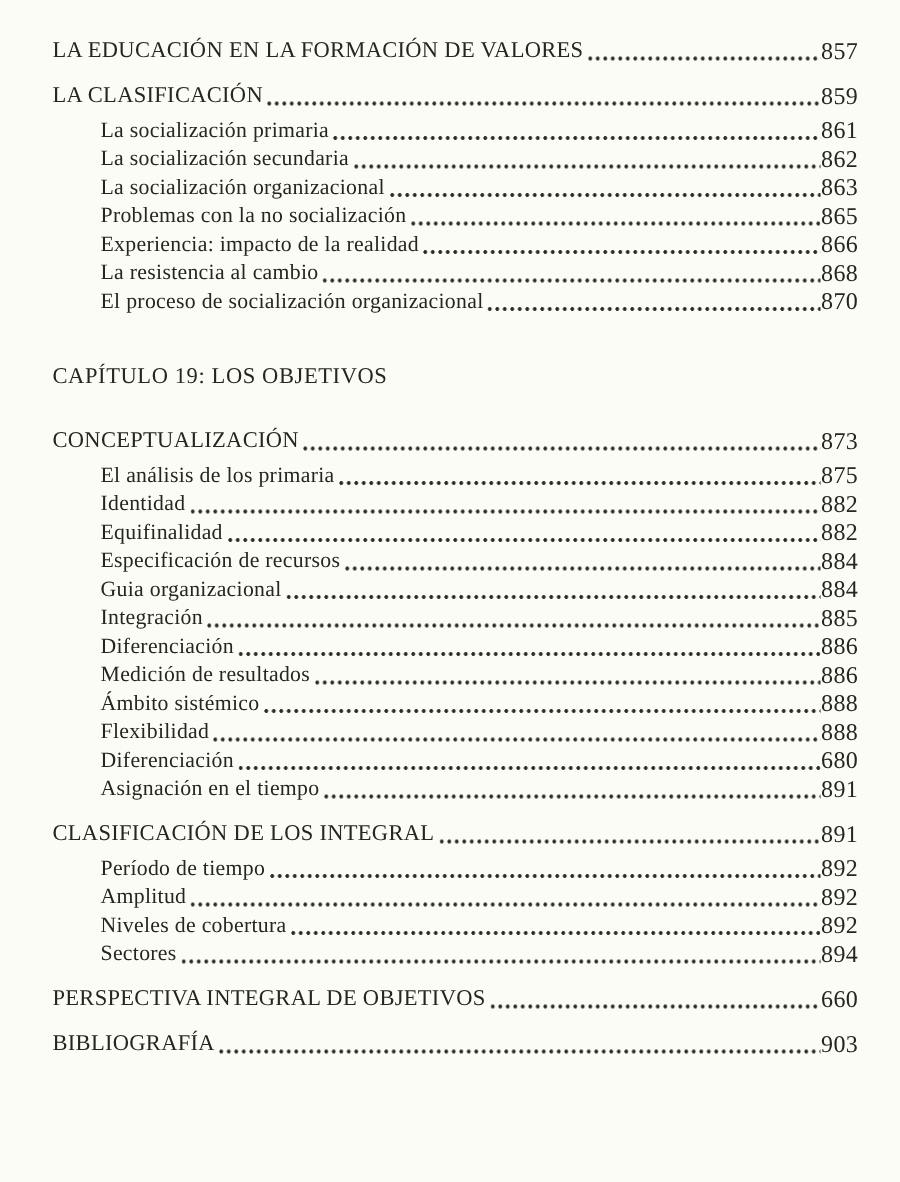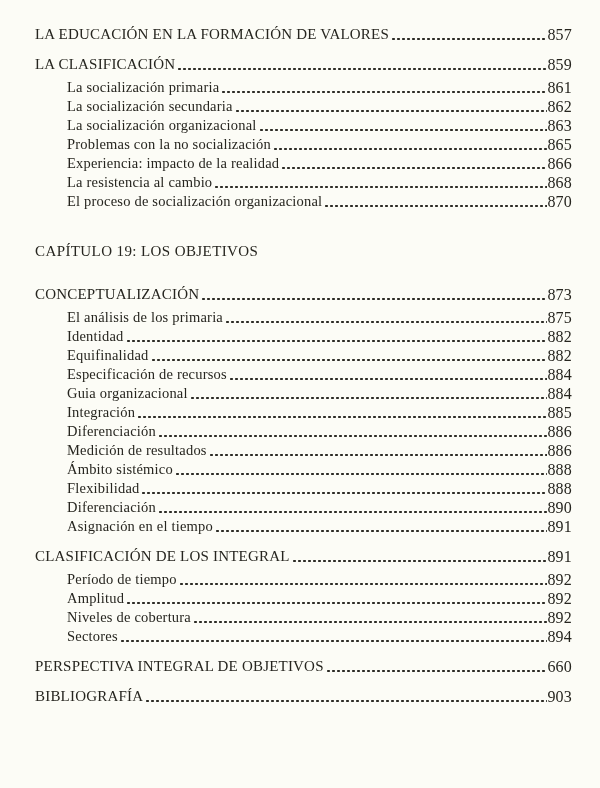--- a/index.html
+++ b/index.html
@@ -200,21 +200,21 @@
 
   <div class="row sub">
     <span class="label">Flexibilidad</span>
     <span class="leader"></span>
     <span class="pagenum">888</span>
   </div>
 
   <div class="row sub">
     <span class="label">Diferenciación</span>
     <span class="leader"></span>
-    <span class="pagenum">890</span>
+    <span class="pagenum">680</span>
   </div>
 
   <div class="row sub">
     <span class="label">Asignación en el tiempo</span>
     <span class="leader"></span>
     <span class="pagenum">891</span>
   </div>
 
   <div class="row main">
     <span class="label">CLASIFICACIÓN DE LOS INTEGRAL</span>

